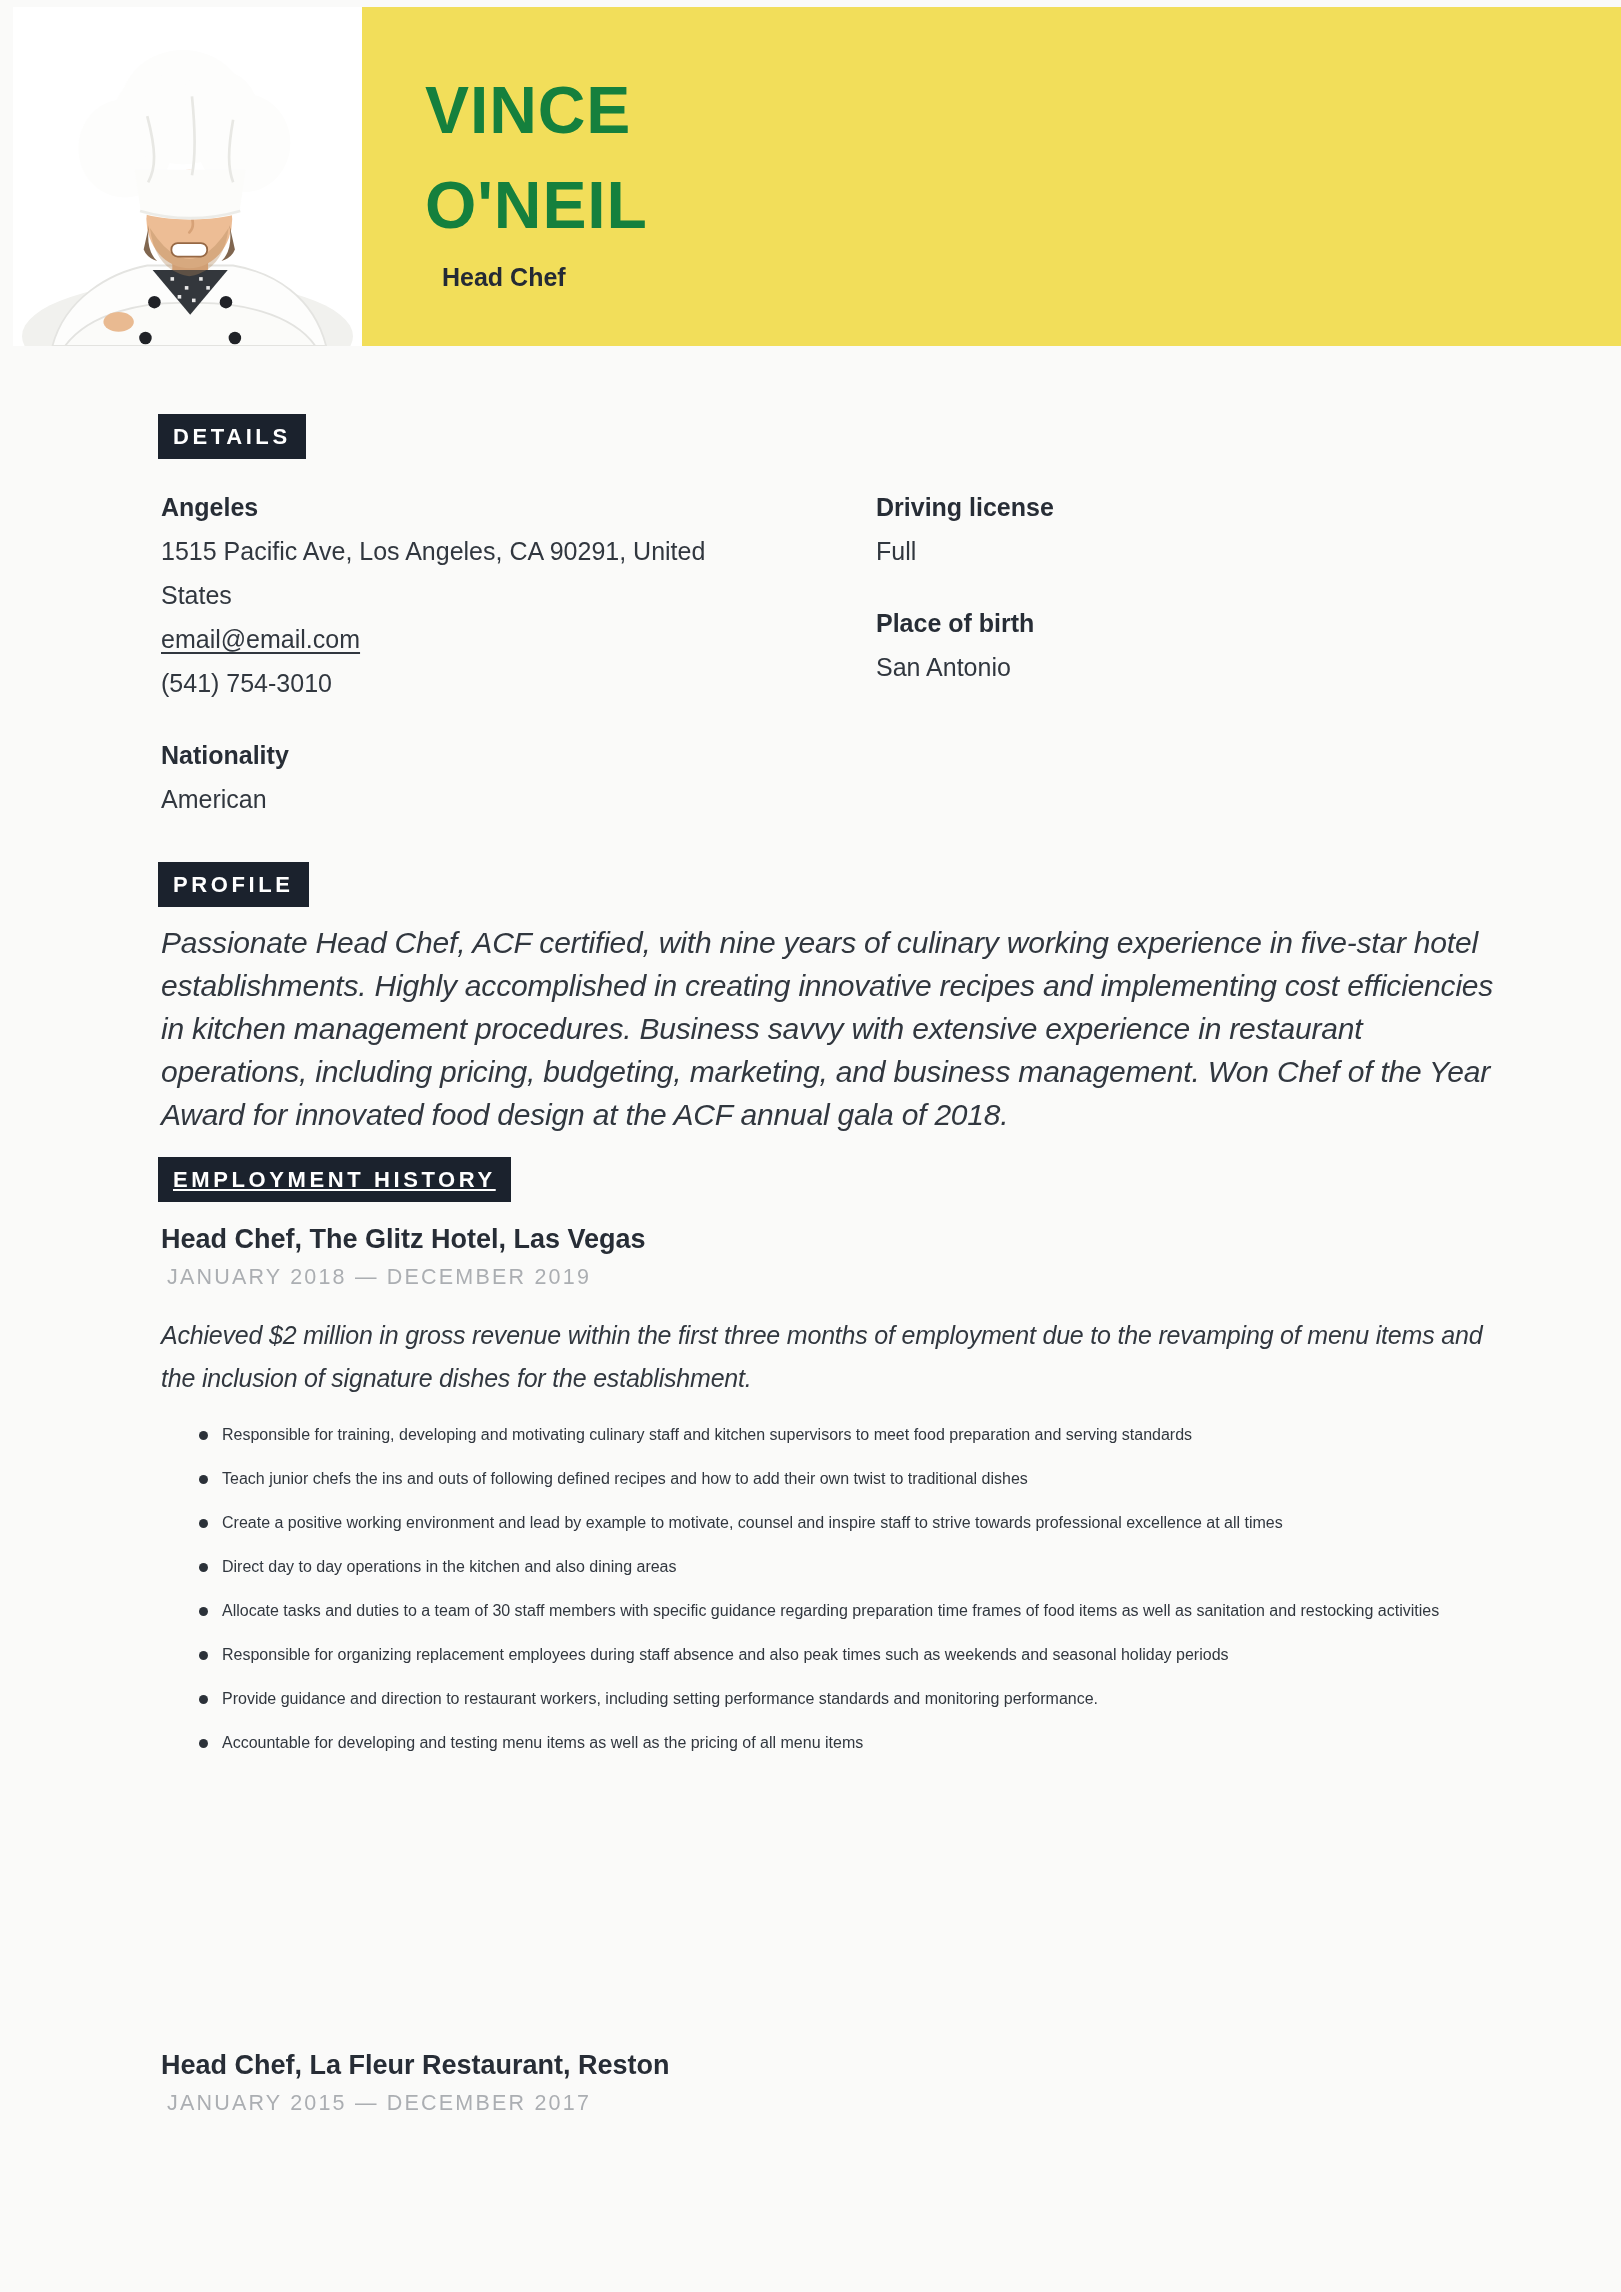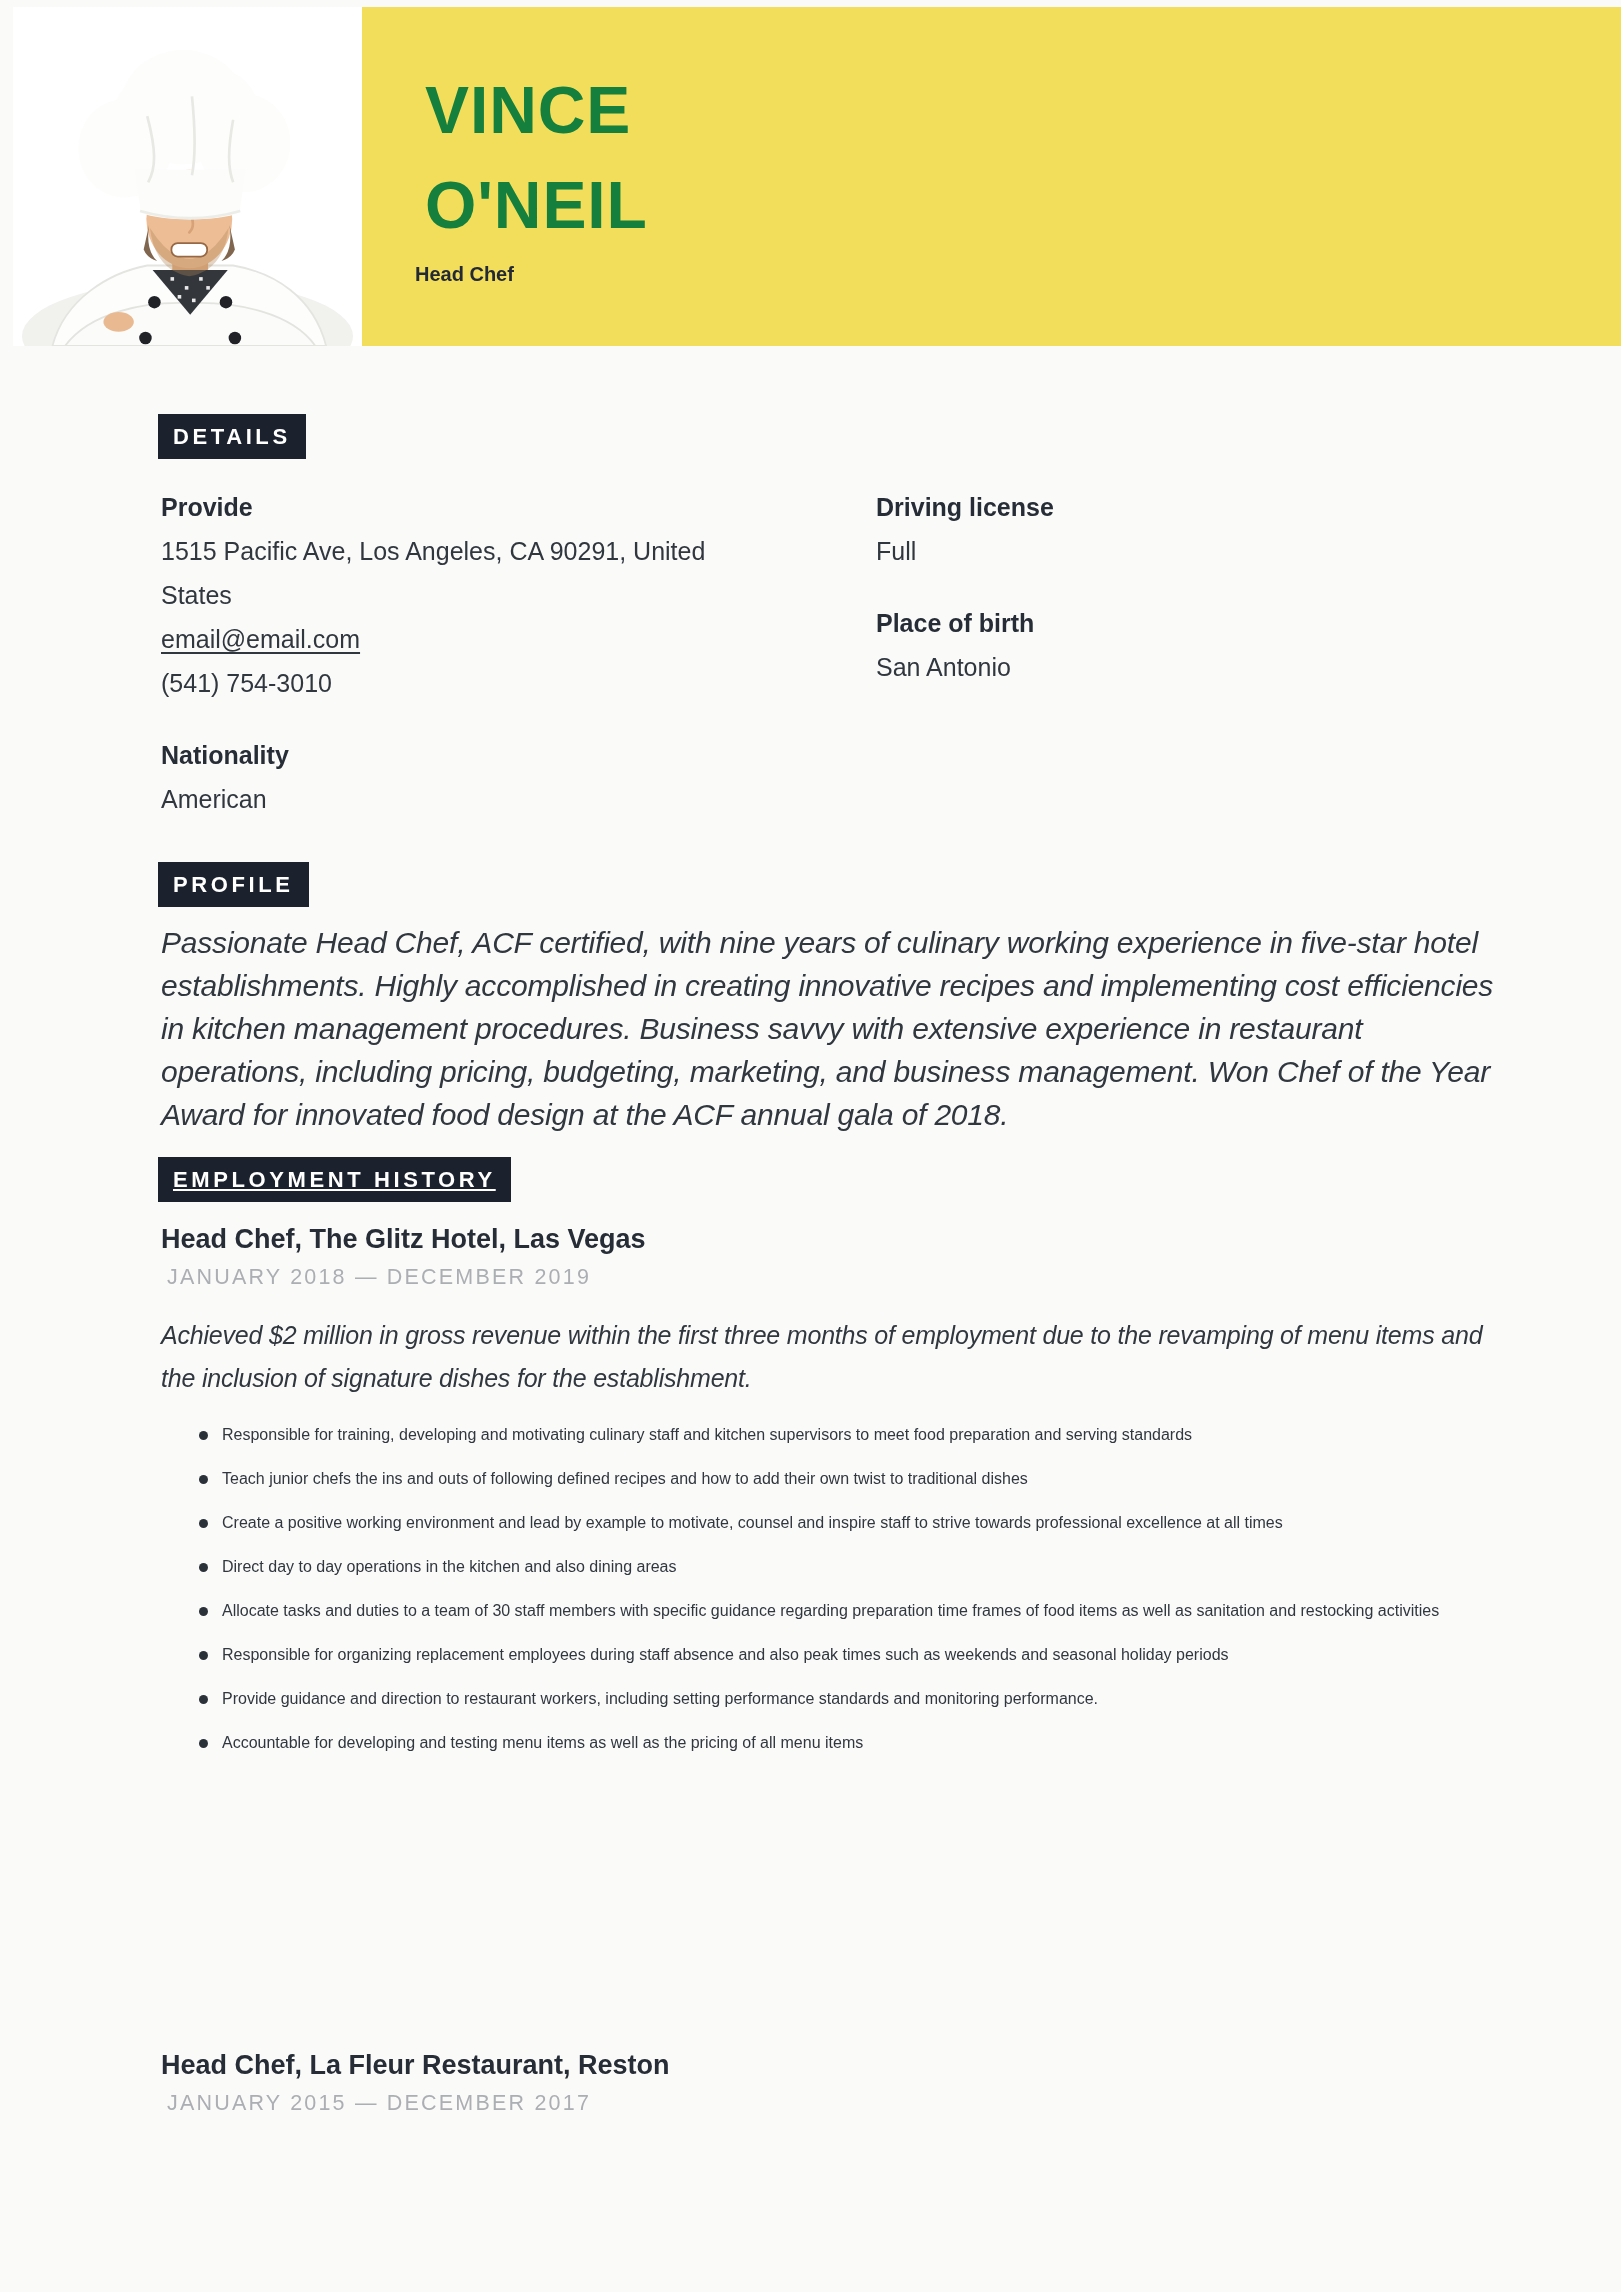--- a/index.html
+++ b/index.html
@@ -18,22 +18,22 @@
   .banner{
     position:absolute;left:362px;top:7.2px;right:0;height:339px;
     background:#F2DE5A;
   }
   .name{
     position:absolute;left:63px;top:56px;
     font-size:66px;font-weight:700;line-height:95px;
     letter-spacing:0.9px;color:#15803d;
   }
   .role{
-    position:absolute;left:53px;top:256px;
-    font-size:20px;font-weight:700;color:#242A35;
+    position:absolute;left:80px;top:256px;
+    font-size:25px;font-weight:700;color:#242A35;
   }
   
   .badge{
     position:absolute;display:inline-block;
     background:#1B222D;color:#FFFFFF;
     font-size:22px;font-weight:700;letter-spacing:3.6px;
     padding:9.9px 15px 9px 15px;white-space:nowrap;
   }
   #details-badge{left:158px;top:414px;}
   #profile-badge{left:158px;top:862px;}
@@ -133,21 +133,21 @@
   <div class="name">
     <div>VINCE</div>
     <div>O'NEIL</div>
   </div>
   <div class="role">Head Chef</div>
 </div>
 
 <div class="badge" id="details-badge">DETAILS</div>
 
 <div class="det-col" id="det-left">
-  <div class="h">Provide</div>
+  <div class="h">Angeles</div>
   <div>1515 Pacific Ave, Los Angeles, CA 90291, United States</div>
   <div class="email"><a href="#">email@email.com</a></div>
   <div>(541) 754-3010</div>
   <div class="gap"></div>
   <div class="h">Nationality</div>
   <div>American</div>
 </div>
 
 <div class="det-col" id="det-right">
   <div class="h">Driving license</div>

